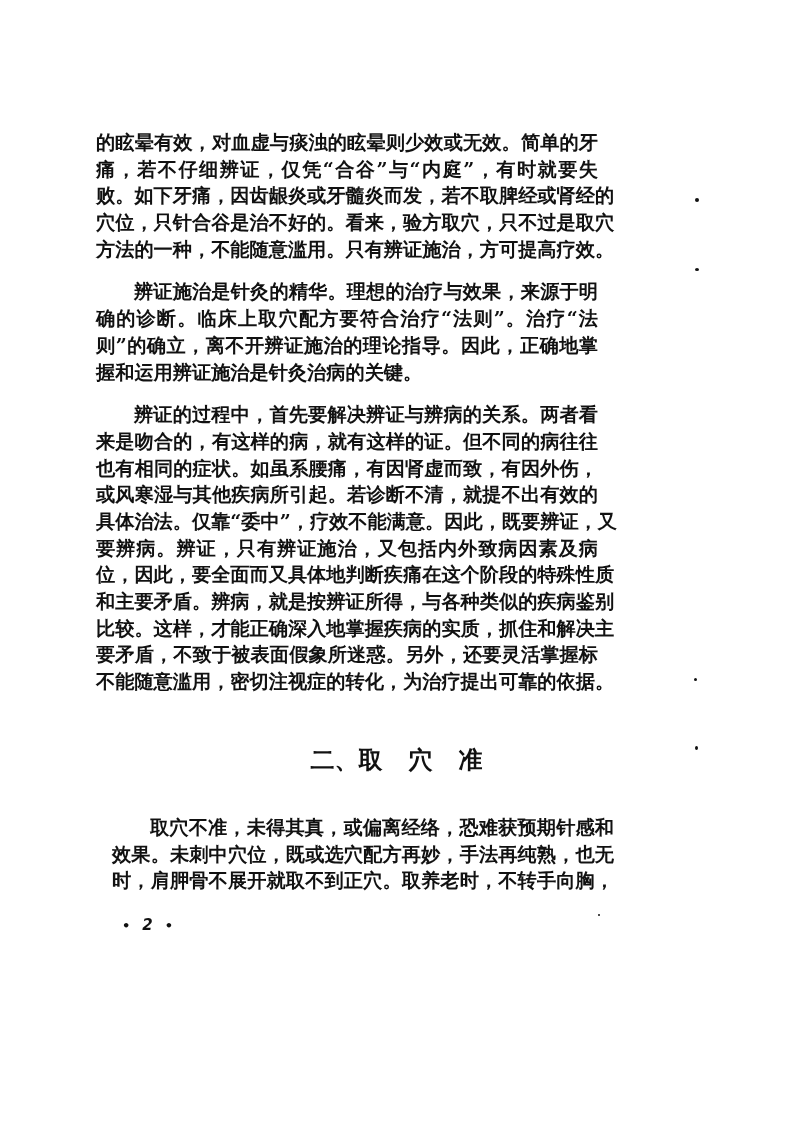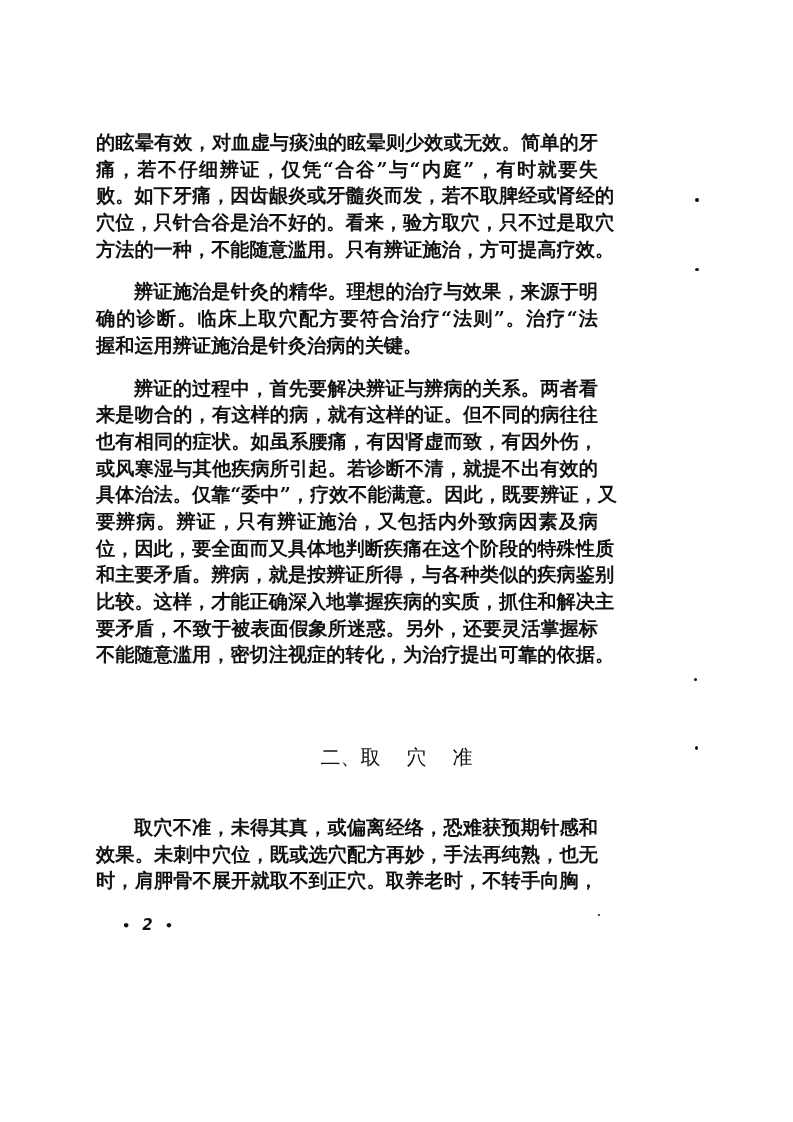--- a/index.html
+++ b/index.html
@@ -21,26 +21,26 @@
     font-weight: bold;
     white-space: nowrap;
     text-align: justify;
     text-align-last: justify;
     letter-spacing: 0px;
   }
   .line.last { text-align-last: left; }
   .line.indent { padding-left: 38px; margin-top: 16px; }
   .heading {
     position: absolute; left: 0; width: 793px; top: 744px;
-    text-align: center; font-size: 20px; font-weight: normal;
+    text-align: center; font-size: 24px; font-weight: bold;
     letter-spacing: 0px;
   }
   .heading span { display: inline-block; }
   .heading .gap { display: inline-block; width: 26px; }
-  .para2 { position: absolute; left: 96px; top: 799px; width: 502px; }
+  .para2 { position: absolute; left: 112px; top: 799px; width: 502px; }
   .page-number {
     position: absolute; left: 110px; top: 916px;
     font-size: 15px; font-weight: bold; font-style: italic;
     font-family: "DejaVu Sans", "Liberation Sans", sans-serif;
   }
   .page-number .dot { font-style: normal; font-size: 13px; margin: 0 12px; }
   .speck { position: absolute; background: #111; border-radius: 50%; }
 </style>
 </head>
 <body>
@@ -53,20 +53,21 @@
       <span class="line">的眩晕有效，对血虚与痰浊的眩晕则少效或无效。简单的牙</span>
       <span class="line">痛，若不仔细辨证，仅凭“合谷”与“内庭”，有时就要失</span>
       <span class="line">败。如下牙痛，因齿龈炎或牙髓炎而发，若不取脾经或肾经的</span>
       <span class="line">穴位，只针合谷是治不好的。看来，验方取穴，只不过是取穴</span>
       <span class="line last">方法的一种，不能随意滥用。只有辨证施治，方可提高疗效。</span>
     </div>
 
     <div class="para">
       <span class="line indent">辨证施治是针灸的精华。理想的治疗与效果，来源于明</span>
       <span class="line">确的诊断。临床上取穴配方要符合治疗“法则”。治疗“法</span>
+      <span class="line">则”的确立，离不开辨证施治的理论指导。因此，正确地掌</span>
       <span class="line last">握和运用辨证施治是针灸治病的关键。</span>
     </div>
 
     <div class="para">
       <span class="line indent">辨证的过程中，首先要解决辨证与辨病的关系。两者看</span>
       <span class="line">来是吻合的，有这样的病，就有这样的证。但不同的病往往</span>
       <span class="line">也有相同的症状。如虽系腰痛，有因肾虚而致，有因外伤，</span>
       <span class="line">或风寒湿与其他疾病所引起。若诊断不清，就提不出有效的</span>
       <span class="line">具体治法。仅靠“委中”，疗效不能满意。因此，既要辨证，又</span>
       <span class="line">要辨病。辨证，只有辨证施治，又包括内外致病因素及病</span>

